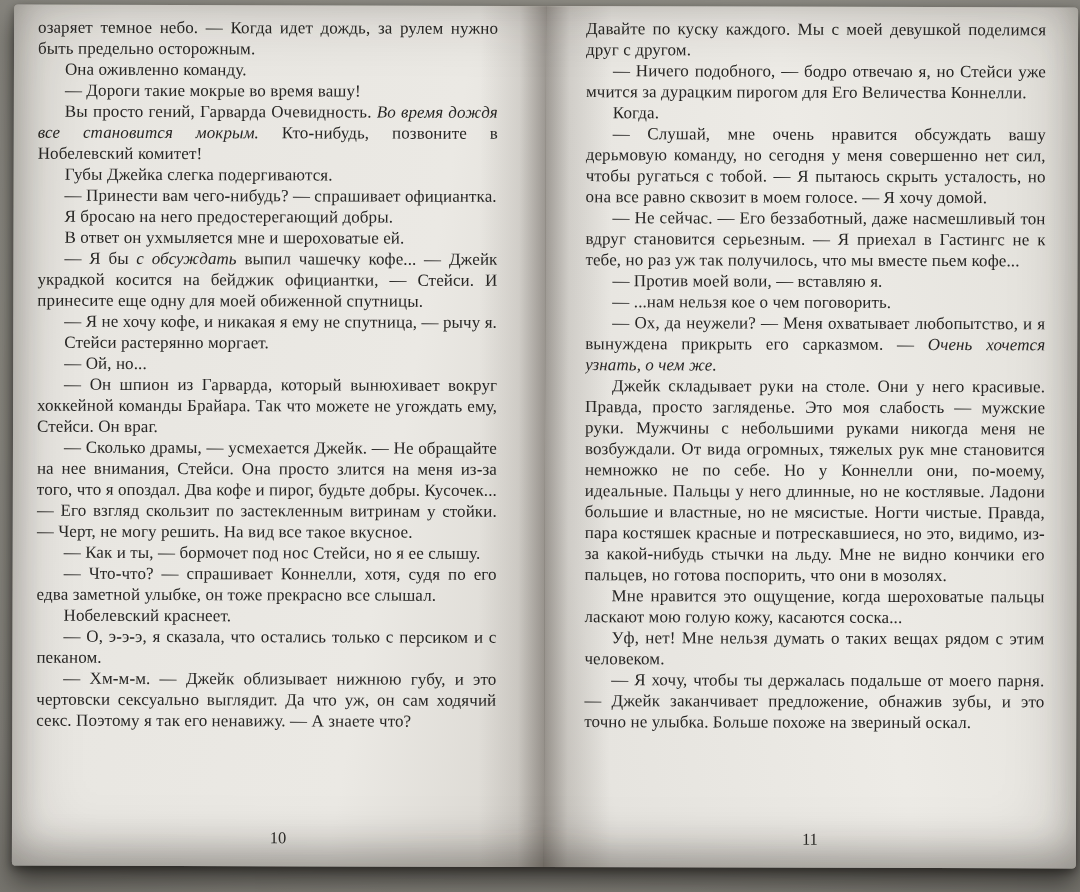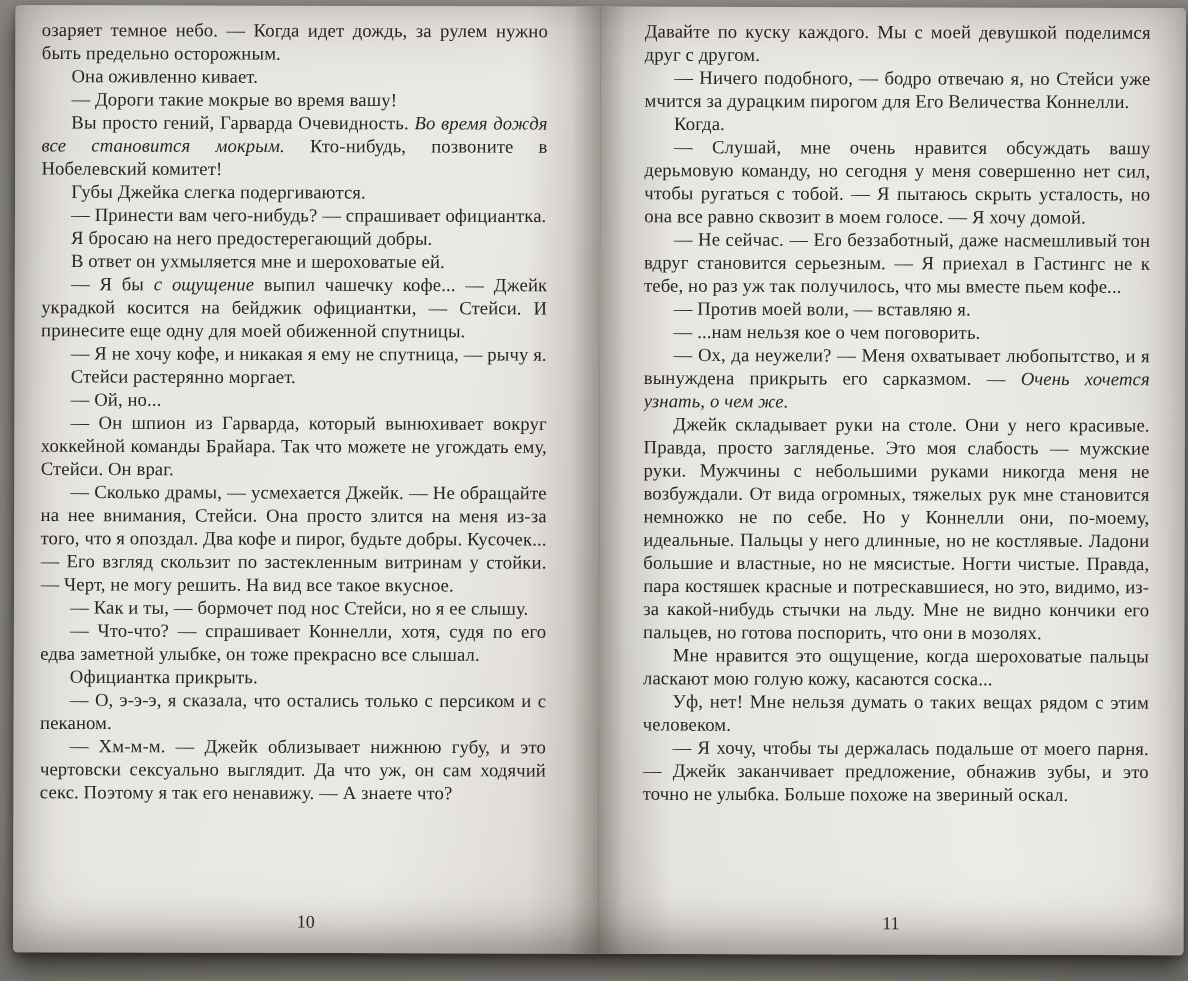--- a/index.html
+++ b/index.html
@@ -58,36 +58,36 @@
   }
 </style>
 </head>
 <body>
 
 <div class="photo">
   <div class="book">
     <div class="page left">
       <div class="page-text">
           <p class="para no-indent"><span>озаряет темное небо. — Когда идет дождь, за рулем нужно быть предельно осторожным.</span></p>
-          <p class="para"><span>Она оживленно кивает.</span></p>
+          <p class="para"><span>Она оживленно команду.</span></p>
           <p class="para"><span>— Дороги такие мокрые во время вашу!</span></p>
           <p class="para"><span>Вы просто гений, Гарварда Очевидность. </span><span class="ital">Во время дождя все становится мокрым.</span><span> Кто-нибудь, позвоните в Нобелевский комитет!</span></p>
           <p class="para"><span>Губы Джейка слегка подергиваются.</span></p>
           <p class="para"><span>— Принести вам чего-нибудь? — спрашивает официантка.</span></p>
           <p class="para"><span>Я бросаю на него предостерегающий добры.</span></p>
           <p class="para"><span>В ответ он ухмыляется мне и шероховатые ей.</span></p>
-          <p class="para"><span>— Я бы </span><span class="ital">с ощущение</span><span> выпил чашечку кофе... — Джейк украдкой косится на бейджик официантки, — Стейси. И принесите еще одну для моей обиженной спутницы.</span></p>
+          <p class="para"><span>— Я бы </span><span class="ital">с обсуждать</span><span> выпил чашечку кофе... — Джейк украдкой косится на бейджик официантки, — Стейси. И принесите еще одну для моей обиженной спутницы.</span></p>
           <p class="para"><span>— Я не хочу кофе, и никакая я ему не спутница, — рычу я.</span></p>
           <p class="para"><span>Стейси растерянно моргает.</span></p>
           <p class="para"><span>— Ой, но...</span></p>
           <p class="para"><span>— Он шпион из Гарварда, который вынюхивает вокруг хоккейной команды Брайара. Так что можете не угождать ему, Стейси. Он враг.</span></p>
           <p class="para"><span>— Сколько драмы, — усмехается Джейк. — Не обращайте на нее внимания, Стейси. Она просто злится на меня из-за того, что я опоздал. Два кофе и пирог, будьте добры. Кусочек... — Его взгляд скользит по застекленным витринам у стойки. — Черт, не могу решить. На вид все такое вкусное.</span></p>
           <p class="para"><span>— Как и ты, — бормочет под нос Стейси, но я ее слышу.</span></p>
           <p class="para"><span>— Что-что? — спрашивает Коннелли, хотя, судя по его едва заметной улыбке, он тоже прекрасно все слышал.</span></p>
-          <p class="para"><span>Официантка прикрыть.</span></p>
+          <p class="para"><span>Нобелевский краснеет.</span></p>
           <p class="para"><span>— О, э-э-э, я сказала, что остались только с персиком и с пеканом.</span></p>
           <p class="para"><span>— Хм-м-м. — Джейк облизывает нижнюю губу, и это чертовски сексуально выглядит. Да что уж, он сам ходячий секс. Поэтому я так его ненавижу. — А знаете что?</span></p>
         </div>
       <div class="page-number">10</div>
     </div>
     <div class="page right">
       <div class="page-text">
           <p class="para no-indent"><span>Давайте по куску каждого. Мы с моей девушкой поделимся друг с другом.</span></p>
           <p class="para"><span>— Ничего подобного, — бодро отвечаю я, но Стейси уже мчится за дурацким пирогом для Его Величества Коннелли.</span></p>
           <p class="para"><span>Когда.</span></p>

